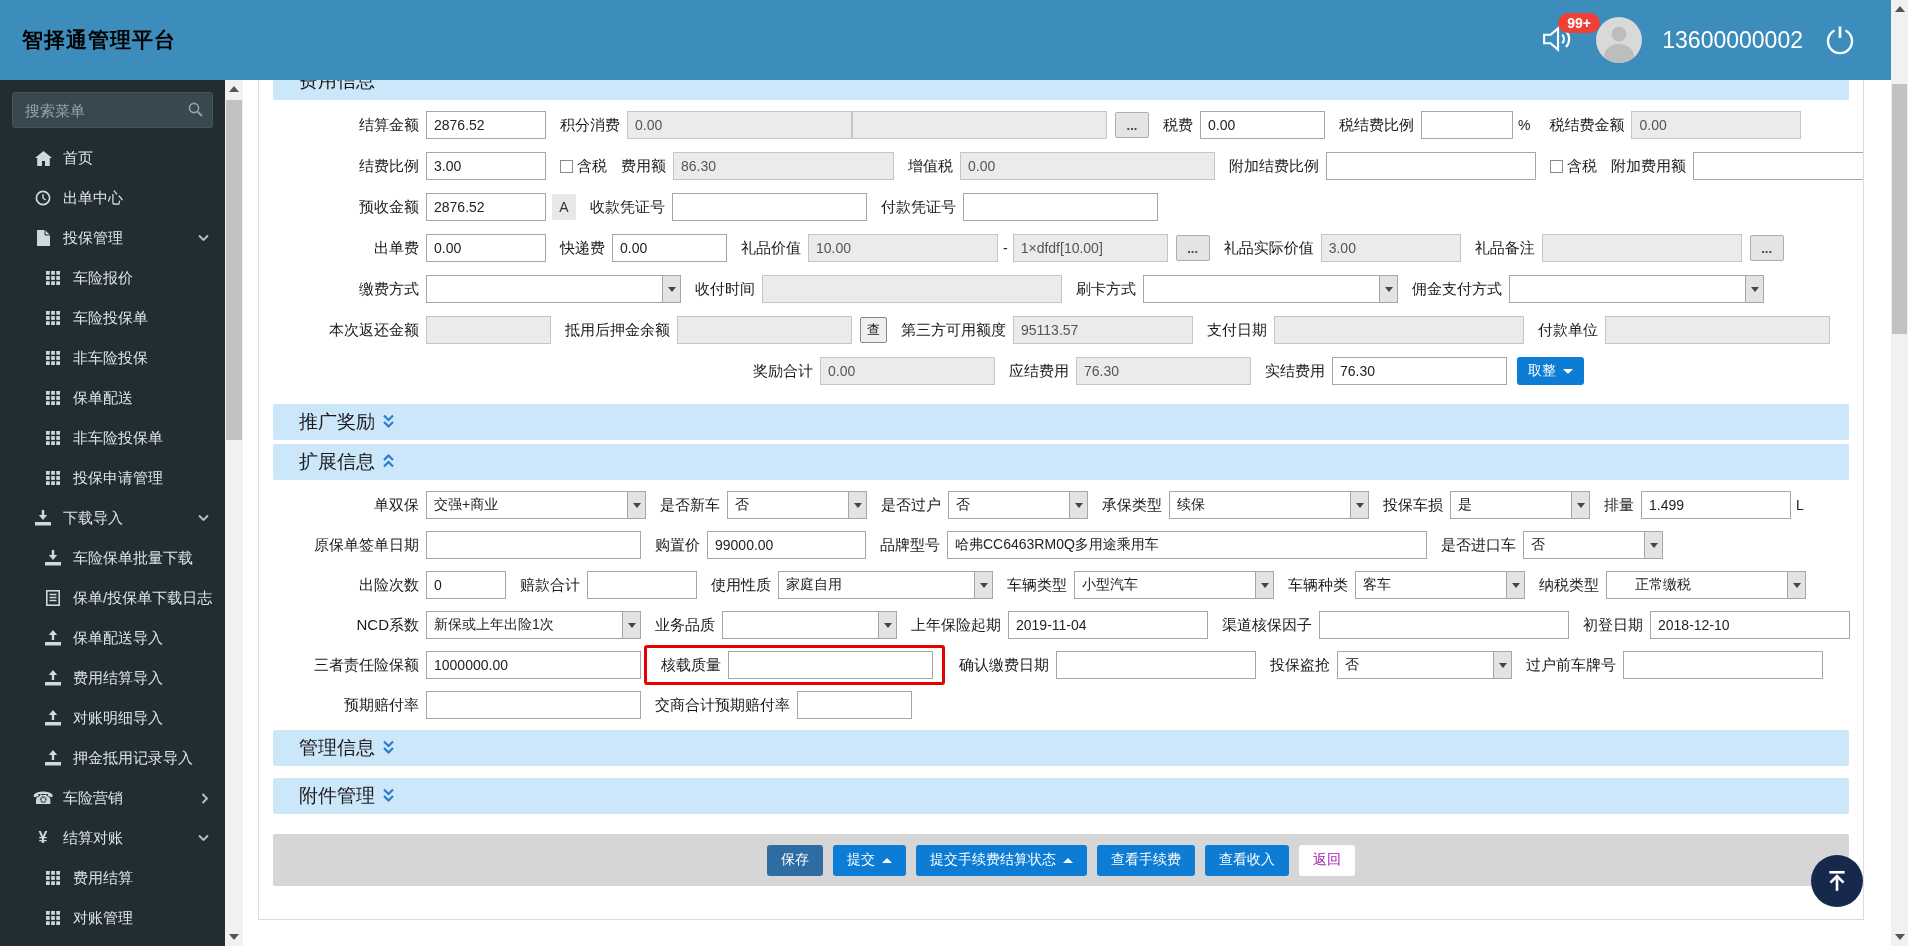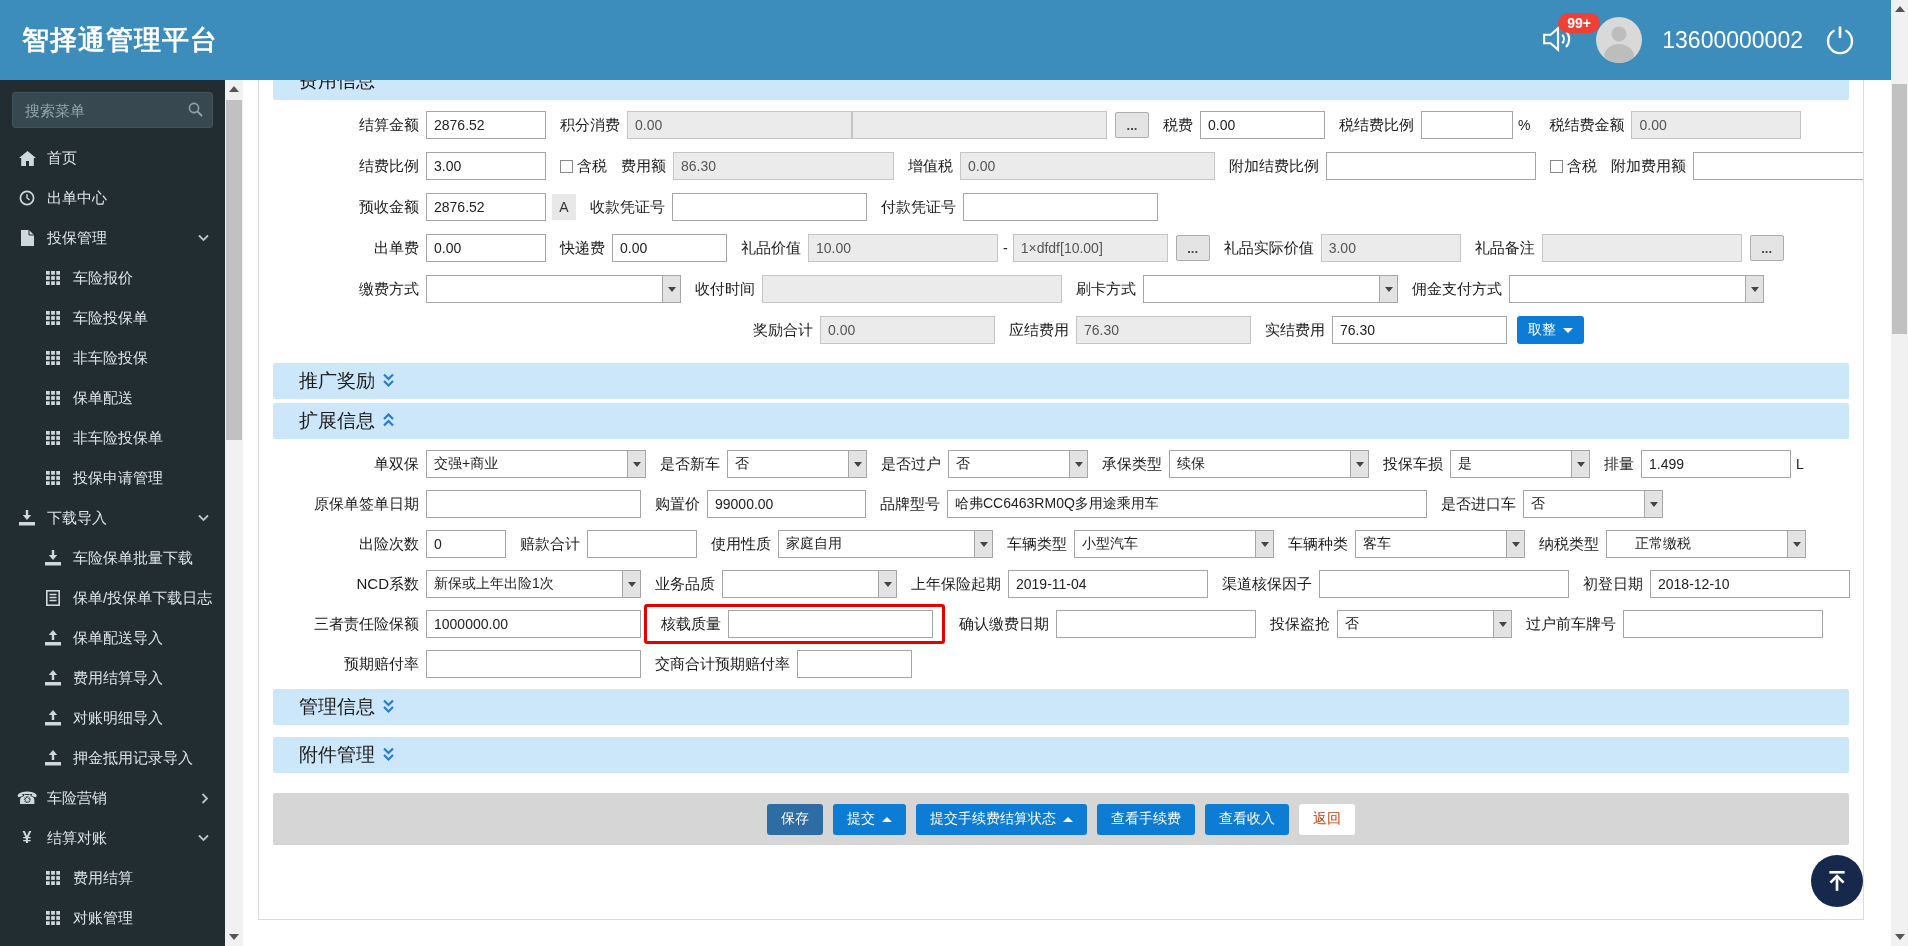--- a/index.html
+++ b/index.html
@@ -4,36 +4,36 @@
 <style>
   * { box-sizing: border-box; }
   html,body { margin:0; padding:0; }
   body {
     width:1908px; height:946px; position:relative; overflow:hidden;
     background:#fff; font-family:"Liberation Sans","DejaVu Sans",sans-serif;
   }
   
   .header { position:absolute; top:0; left:0; width:1891px; height:80px;
     background:#3c8dbc; display:flex; align-items:center; }
-  .app-title { color:#ffffff; font-size:27px; font-weight:600; margin-left:22px; letter-spacing:1px; }
+  .app-title { color:#000000; font-size:21px; font-weight:600; margin-left:22px; letter-spacing:1px; }
   .hright { margin-left:auto; margin-right:34px; display:flex; align-items:center; gap:20px; }
   .spk-wrap { position:relative; width:34px; height:30px; }
   .noti-badge { position:absolute; top:-12px; left:16px; background:#ee4035; color:#fff;
     font-size:14px; font-weight:bold; padding:2px 9px; border-radius:12px; white-space:nowrap; }
   .username { color:#fff; font-size:23px; }
   
   .sidebar { position:absolute; top:80px; left:0; width:225px; bottom:0;
     background:#222d32; overflow:hidden; }
   .search-wrap { margin:12px 12px 0 12px; position:relative; }
   .search-wrap input { width:100%; height:36px; background:#374850; border:1px solid #42545c;
     border-radius:3px; color:#ccc; font-size:15px; padding:0 34px 0 12px; outline:none; }
   .search-wrap input::placeholder { color:#90a4ae; }
   .search-ic { position:absolute; right:10px; top:10px; color:#90a4ae; }
   .menu { margin-top:10px; }
-  .mi { display:flex; align-items:center; height:40px; padding-left:16px;
+  .mi { display:flex; align-items:center; height:40px; padding-left:32px;
     color:#dce3e8; font-size:15px; cursor:pointer; white-space:nowrap; }
   .mi.sub { padding-left:42px; }
   .mi-icon { width:22px; margin-right:9px; display:flex; justify-content:center; align-items:center; color:#cfd8dc; }
   .mi .chev { margin-left:auto; margin-right:16px; color:#b9c5cb; display:flex; }
   
   .sb-scroll { position:absolute; top:80px; left:225px; width:18px; bottom:0; background:#f1f1f1; }
   .arrow-up, .arrow-dn { position:absolute; left:0; width:18px; height:18px;
     display:flex; align-items:center; justify-content:center; }
   .tri-up { width:0; height:0; border-left:5px solid transparent; border-right:5px solid transparent; border-bottom:6px solid #555; }
   .tri-dn { width:0; height:0; border-left:5px solid transparent; border-right:5px solid transparent; border-top:6px solid #555; }
@@ -83,21 +83,21 @@
   .caret-up { width:0; height:0; border-left:5px solid transparent; border-right:5px solid transparent; border-bottom:5px solid #fff; }
   .red { display:flex; align-items:center; border:3px solid #e60000; border-radius:3px;
     padding:3px 9px 3px 0; margin-left:3px; }
   .gap { flex-shrink:0; }
   
   .footerbar { margin-top:20px; height:52px; background:#d6d6d6; border-radius:2px;
     display:flex; align-items:center; justify-content:center; gap:10px; }
   .fbtn { height:31px; padding:0 14px; background:#0c7cd5; border:none; border-radius:3px;
     color:#fff; font-size:14px; display:flex; align-items:center; gap:7px; cursor:pointer; font-family:inherit; }
   .fbtn.dark { background:#2e6da4; }
-  .fbtn.light { background:#fff; color:#c2410c; }
+  .fbtn.light { background:#fff; color:#a21caf; }
   .totop { position:absolute; right:28px; bottom:39px; width:52px; height:52px; border-radius:50%;
     background:#16294d; display:flex; align-items:center; justify-content:center; cursor:pointer; z-index:5; }
 </style>
 </head>
 <body>
 
 <div class="header">
   <div class="app-title">智择通管理平台</div>
   <div class="hright">
     <div class="spk-wrap">
@@ -510,20 +510,33 @@
             <span></span>
             <span class="arr"></span>
           </div>
           <span class="lbl2">佣金支付方式</span>
           <div class="sel" style="width: 255px;">
             <span></span>
             <span class="arr"></span>
           </div>
         </div>
         <div class="frow">
+          <span class="lbl">本次返还金额</span>
+          <input class="inp dis" disabled="" style="width: 125px;">
+          <span class="lbl2">抵用后押金余额</span>
+          <input class="inp dis" disabled="" style="width: 175px;">
+          <button class="mini q">查</button>
+          <span class="lbl2">第三方可用额度</span>
+          <input class="inp dis" disabled="" value="95113.57" style="width: 180px;">
+          <span class="lbl2">支付日期</span>
+          <input class="inp dis" disabled="" style="width: 250px;">
+          <span class="lbl2">付款单位</span>
+          <input class="inp dis" disabled="" style="width: 225px;">
+        </div>
+        <div class="frow">
           <span class="gap" style="width: 450px;"></span>
           <span class="lbl2">奖励合计</span>
           <input class="inp dis" disabled="" value="0.00" style="width: 175px;">
           <span class="lbl2">应结费用</span>
           <input class="inp dis" disabled="" value="76.30" style="width: 175px;">
           <span class="lbl2">实结费用</span>
           <input class="inp" value="76.30" style="width: 175px;">
           <button class="bluebtn">
             <span>取整</span>
             <span class="caret-dn"></span>

